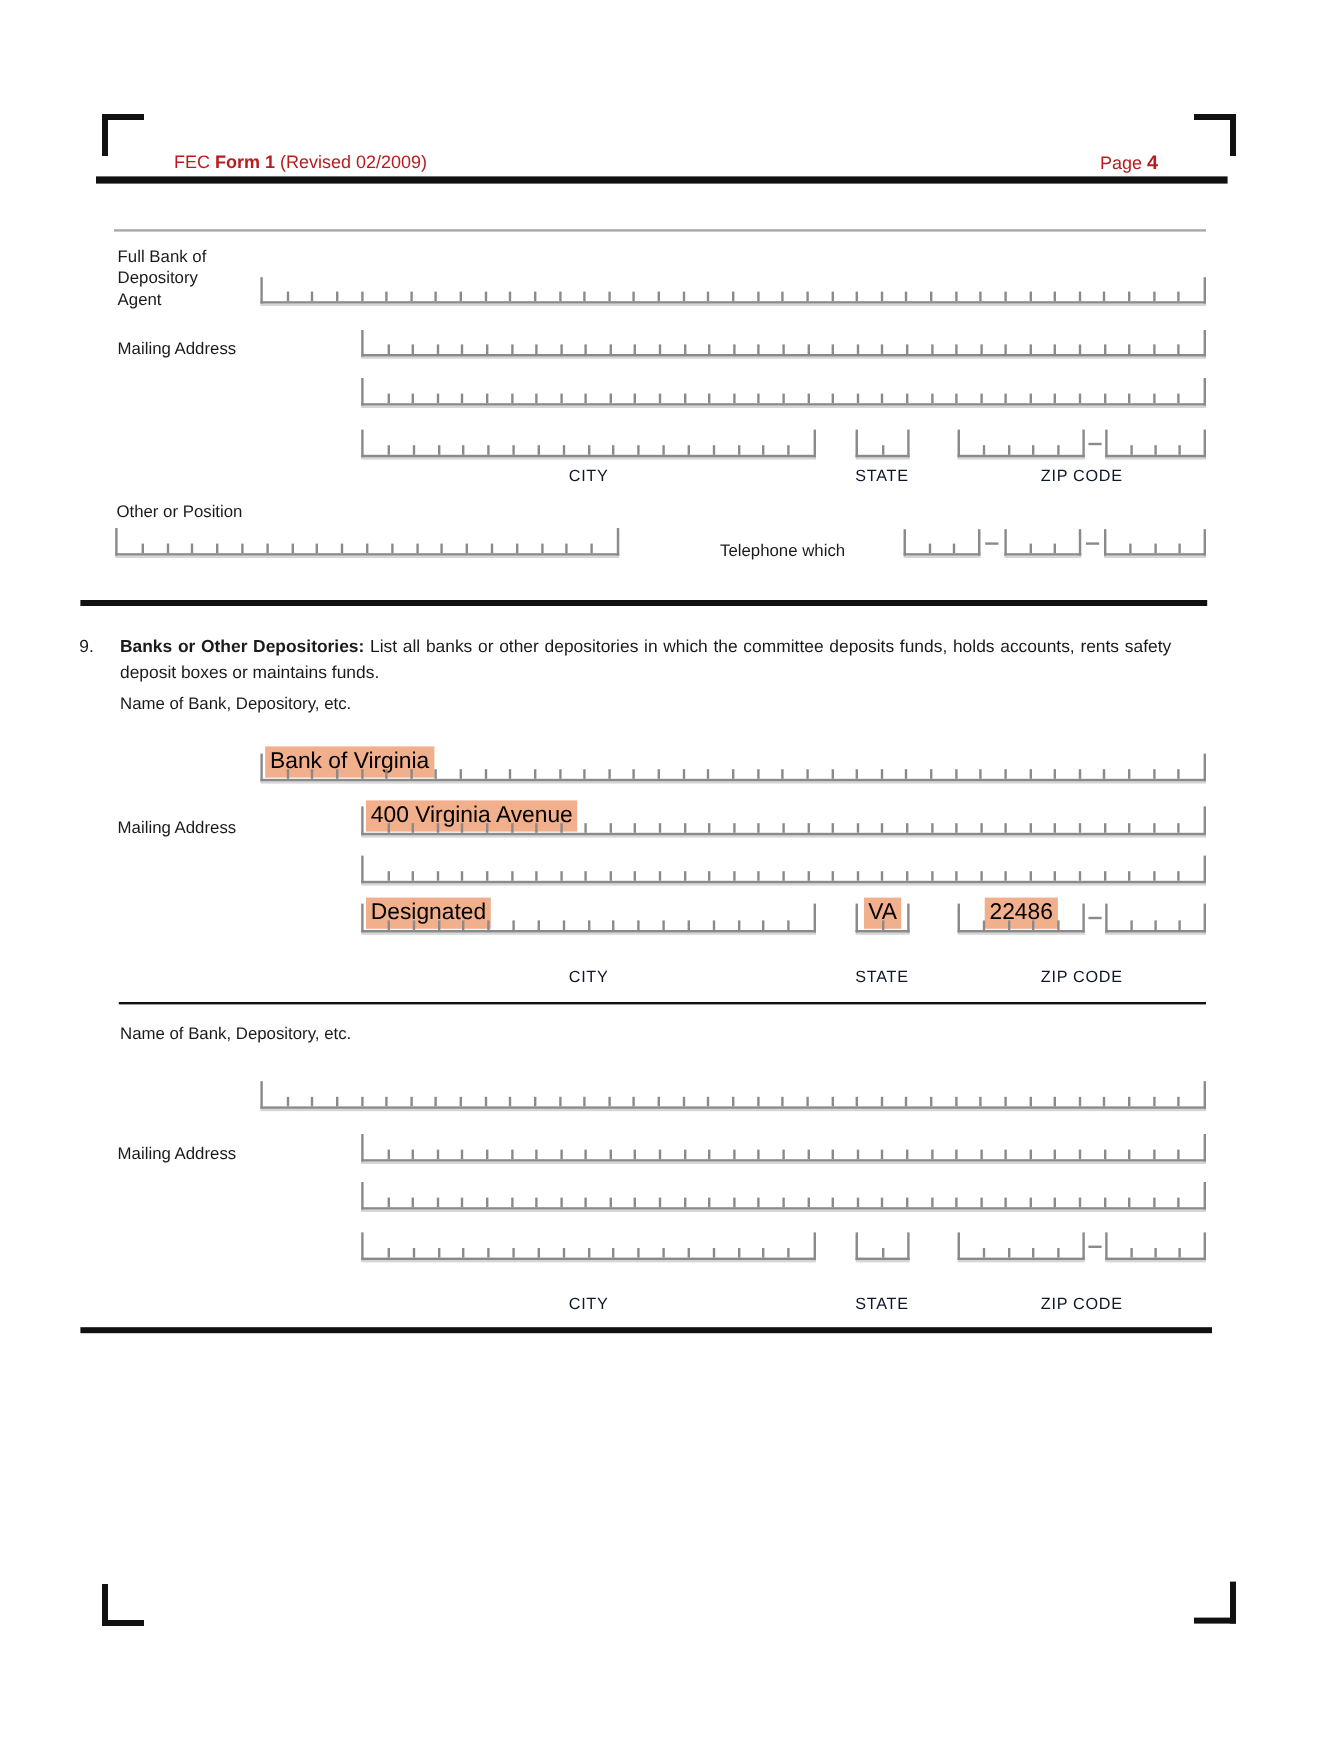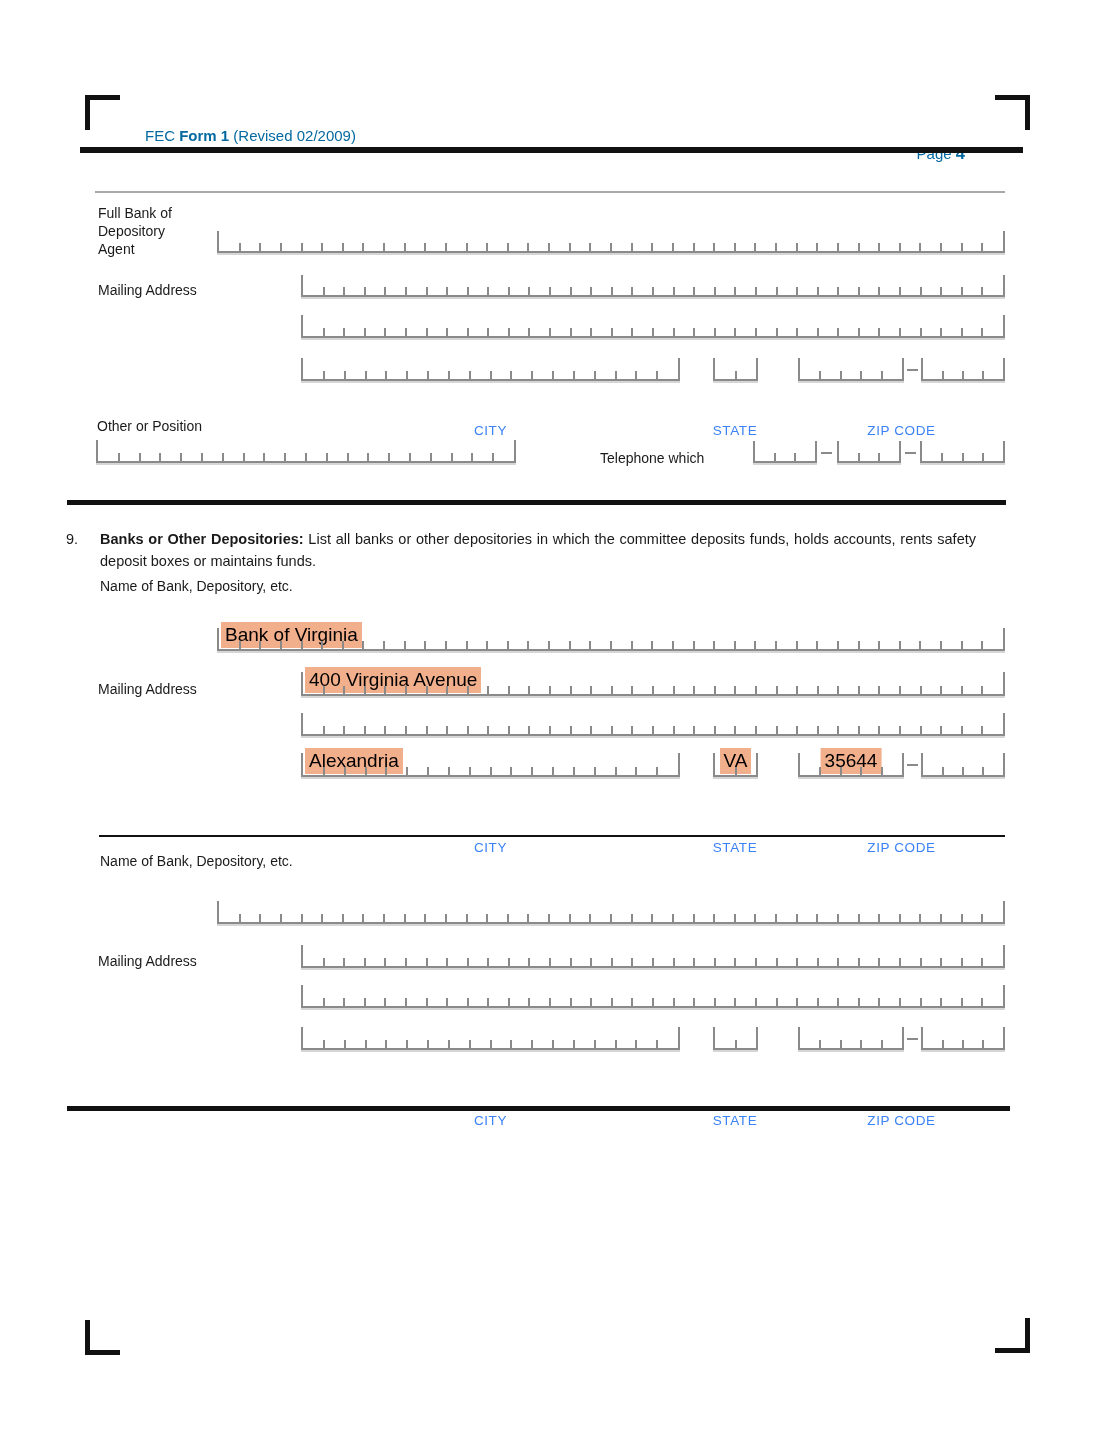--- a/index.html
+++ b/index.html
@@ -3,21 +3,21 @@
 <meta charset="utf-8">
 <style>
   html,body{margin:0;padding:0;}
   body{
     width:1120px;height:1449px;position:relative;background:#ffffff;
     font-family:"Liberation Sans","DejaVu Sans",sans-serif;color:#1a1a1a;
     -webkit-font-smoothing:antialiased;
   }
   .abs{position:absolute;}
   .lbl{font-size:14px;line-height:18px;color:#1a1a1a;}
-  .smallcaps-lbl{font-size:13.5px;letter-spacing:0.6px;color:#3b82f6;text-align:center;margin-top:34px;}
+  .smallcaps-lbl{font-size:13.5px;letter-spacing:0.6px;color:#0f172a;text-align:center;}
   .rule{position:absolute;background:#111;}
   .thinrule{position:absolute;background:#a9a9a9;}
   
   .comb{
     position:absolute;
     border-left:2px solid #8a8a8a;border-right:2px solid #8a8a8a;border-bottom:2px solid #8a8a8a;
     box-shadow:0 2px 0 #d6d6d6;
     box-sizing:border-box;
   }
   .comb i{position:absolute;bottom:0;width:2px;height:8px;background:#8a8a8a;}
@@ -28,34 +28,34 @@
   .comb-value.center{left:50%;transform:translateX(-50%);}
   .comb-value.filled{background:var(--hl,#f1af8c);}
   .dash{position:absolute;height:2px;width:11px;background:#8a8a8a;}
   .corner{position:absolute;width:30px;height:30px;}
   .corner.tl{border-top:5px solid #111;border-left:5px solid #111;}
   .corner.tr{border-top:5px solid #111;border-right:5px solid #111;}
   .corner.bl{border-bottom:5px solid #111;border-left:5px solid #111;}
   .corner.br{border-bottom:5px solid #111;border-right:5px solid #111;}
   .heading-par{font-size:14.5px;line-height:21.5px;text-align:justify;color:#1a1a1a;}
   .heading-par b{font-weight:bold;}
-  .hdr{font-size:15px;color:#0369a1;}
+  .hdr{font-size:15px;color:#b91c1c;}
   .hdr b{font-weight:bold;}
   .pageno{font-size:16.5px;font-weight:bold;}
 </style>
 </head>
 <body>
 
 <div class="corner tl abs" style="left:85px;top:95px;"></div>
 <div class="corner tr abs" style="left:995px;top:95px;"></div>
 <div class="corner bl abs" style="left:85px;top:1320px;"></div>
 <div class="corner br abs" style="left:995px;top:1318px;"></div>
 
 <div class="abs hdr" style="left:145px;top:127px;"><span>FEC </span><b>Form 1</b><span> (Revised 02/2009)</span></div>
-<div class="abs hdr" style="left:840px;top:144px;width:125px;text-align:right;"><span>Page </span><span class="pageno">4</span></div>
+<div class="abs hdr" style="left:840px;top:127px;width:125px;text-align:right;"><span>Page </span><span class="pageno">4</span></div>
 <div class="rule" style="left:80px;top:147px;width:943px;height:6px;"></div>
 
 <div class="thinrule" style="left:95px;top:191px;width:910px;height:2px;"></div>
 
 <div class="abs lbl" style="left:98px;top:204px;">
   <div>Full Bank of</div>
   <div>Depository</div>
   <div>Agent</div>
 </div>
 <div class="comb" style="left:217px;top:231px;width:788px;height:22px;">
@@ -365,21 +365,21 @@
     <i style="left: 555px;"></i>
     <i style="left: 575px;"></i>
     <i style="left: 596px;"></i>
     <i style="left: 617px;"></i>
     <i style="left: 637px;"></i>
     <i style="left: 658px;"></i>
     <i style="left: 678px;"></i>
   </div>
 
 <div class="comb" style="left:301px;top:753px;width:379px;height:24px;">
-  <span class="comb-value filled">Alexandria</span>
+  <span class="comb-value filled">Designated</span>
 <i style="left: 20px;"></i>
     <i style="left: 41px;"></i>
     <i style="left: 62px;"></i>
     <i style="left: 82px;"></i>
     <i style="left: 103px;"></i>
     <i style="left: 124px;"></i>
     <i style="left: 145px;"></i>
     <i style="left: 166px;"></i>
     <i style="left: 187px;"></i>
     <i style="left: 207px;"></i>
@@ -389,21 +389,21 @@
     <i style="left: 291px;"></i>
     <i style="left: 312px;"></i>
     <i style="left: 332px;"></i>
     <i style="left: 353px;"></i>
   </div>
 <div class="comb" style="left:713px;top:753px;width:45px;height:24px;">
   <span class="comb-value center filled">VA</span>
 <i style="left: 20px;"></i>
   </div>
 <div class="comb" style="left:798px;top:753px;width:106px;height:24px;">
-  <span class="comb-value center filled">35644</span>
+  <span class="comb-value center filled">22486</span>
 <i style="left: 19px;"></i>
     <i style="left: 40px;"></i>
     <i style="left: 60px;"></i>
     <i style="left: 81px;"></i>
   </div>
 <div class="dash" style="left:907px;top:764px;"></div>
 <div class="comb" style="left:921px;top:753px;width:84px;height:24px;">
   <span class="comb-value center"></span>
 <i style="left: 19px;"></i>
     <i style="left: 39px;"></i>

